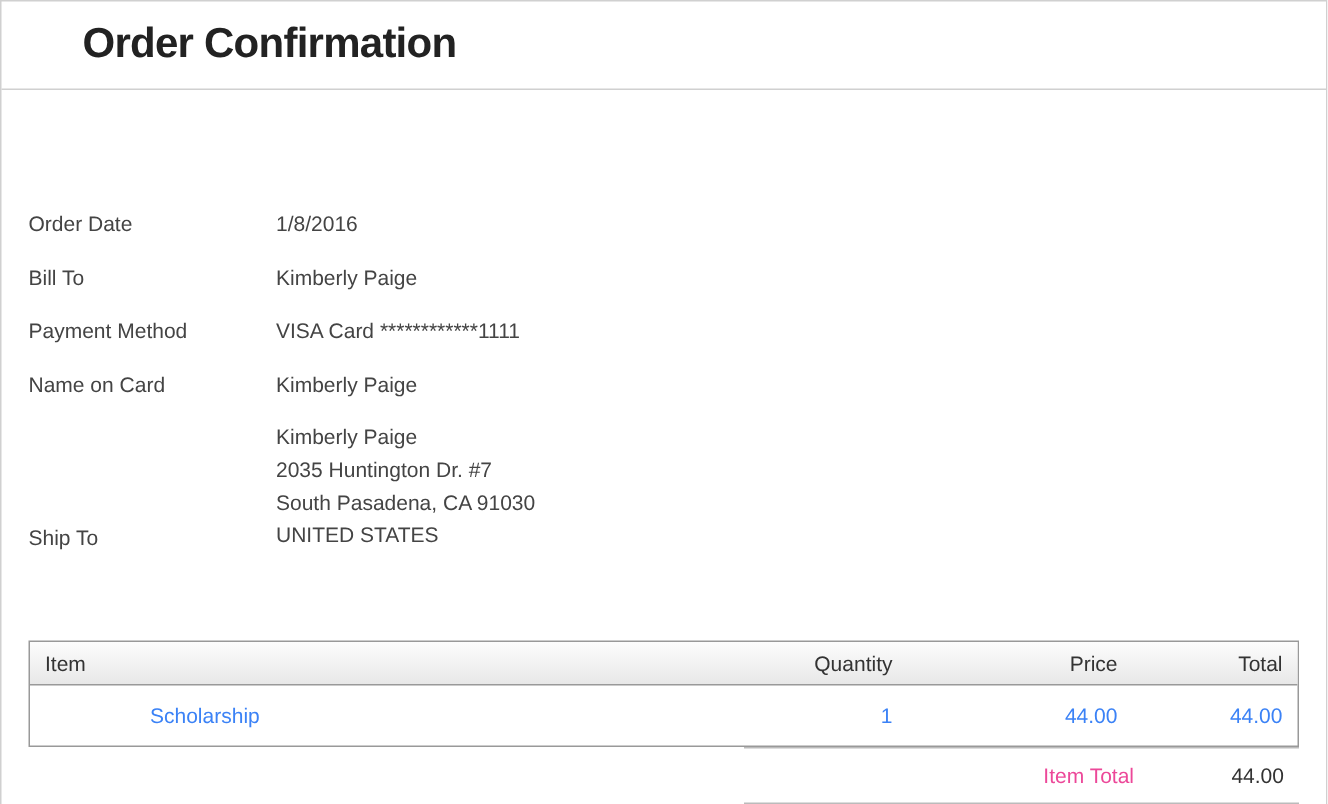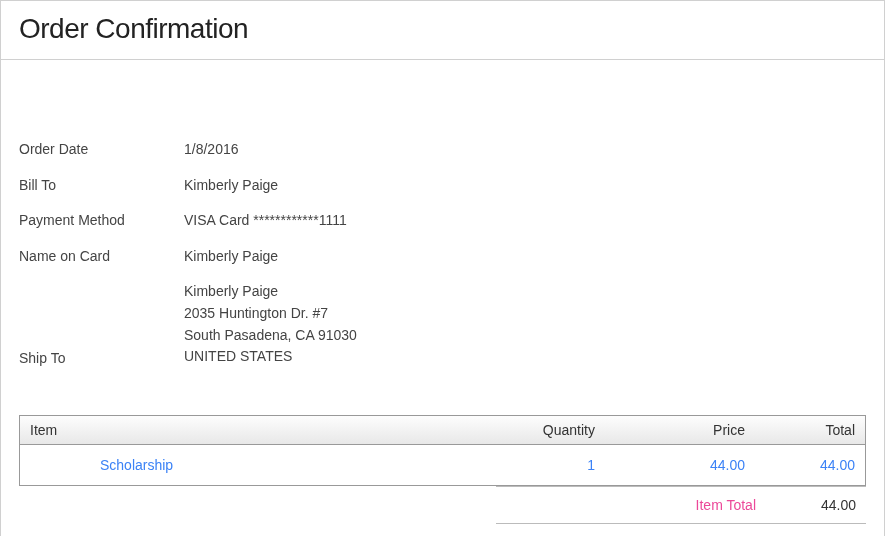--- a/index.html
+++ b/index.html
@@ -18,23 +18,24 @@
       border: 1px solid #d0d0d0;
       background: #fff;
     }
     .header {
       padding: 12px 18px 14px 18px;
       border-bottom: 1px solid #d0d0d0;
     }
     .header h1 {
       font-family: "Arial Narrow", Arial, sans-serif;
       font-size: 28px;
-      font-weight: normal;
+      font-weight: bold;
       color: #222;
       letter-spacing: -0.5px;
+      margin-left: 36px;
     }
     .details {
       padding: 80px 18px 30px 18px;
     }
     .detail-row {
       display: flex;
       margin-bottom: 16px;
       line-height: 1.4;
       align-items: flex-end;
     }
@@ -42,21 +43,21 @@
       width: 165px;
       color: #444;
     }
     .detail-value {
       color: #444;
     }
     .detail-value div {
       margin-bottom: 2px;
     }
     .items-table {
-      margin: 0 18px 0 18px;
+      margin: 12px 18px 0 18px;
       border: 1px solid #999;
       border-collapse: collapse;
       width: calc(100% - 36px);
     }
     .items-header {
       display: flex;
       background: linear-gradient(to bottom, #fdfdfd 0%, #e8e8e8 100%);
       border-bottom: 1px solid #999;
     }
     .items-header .col {

